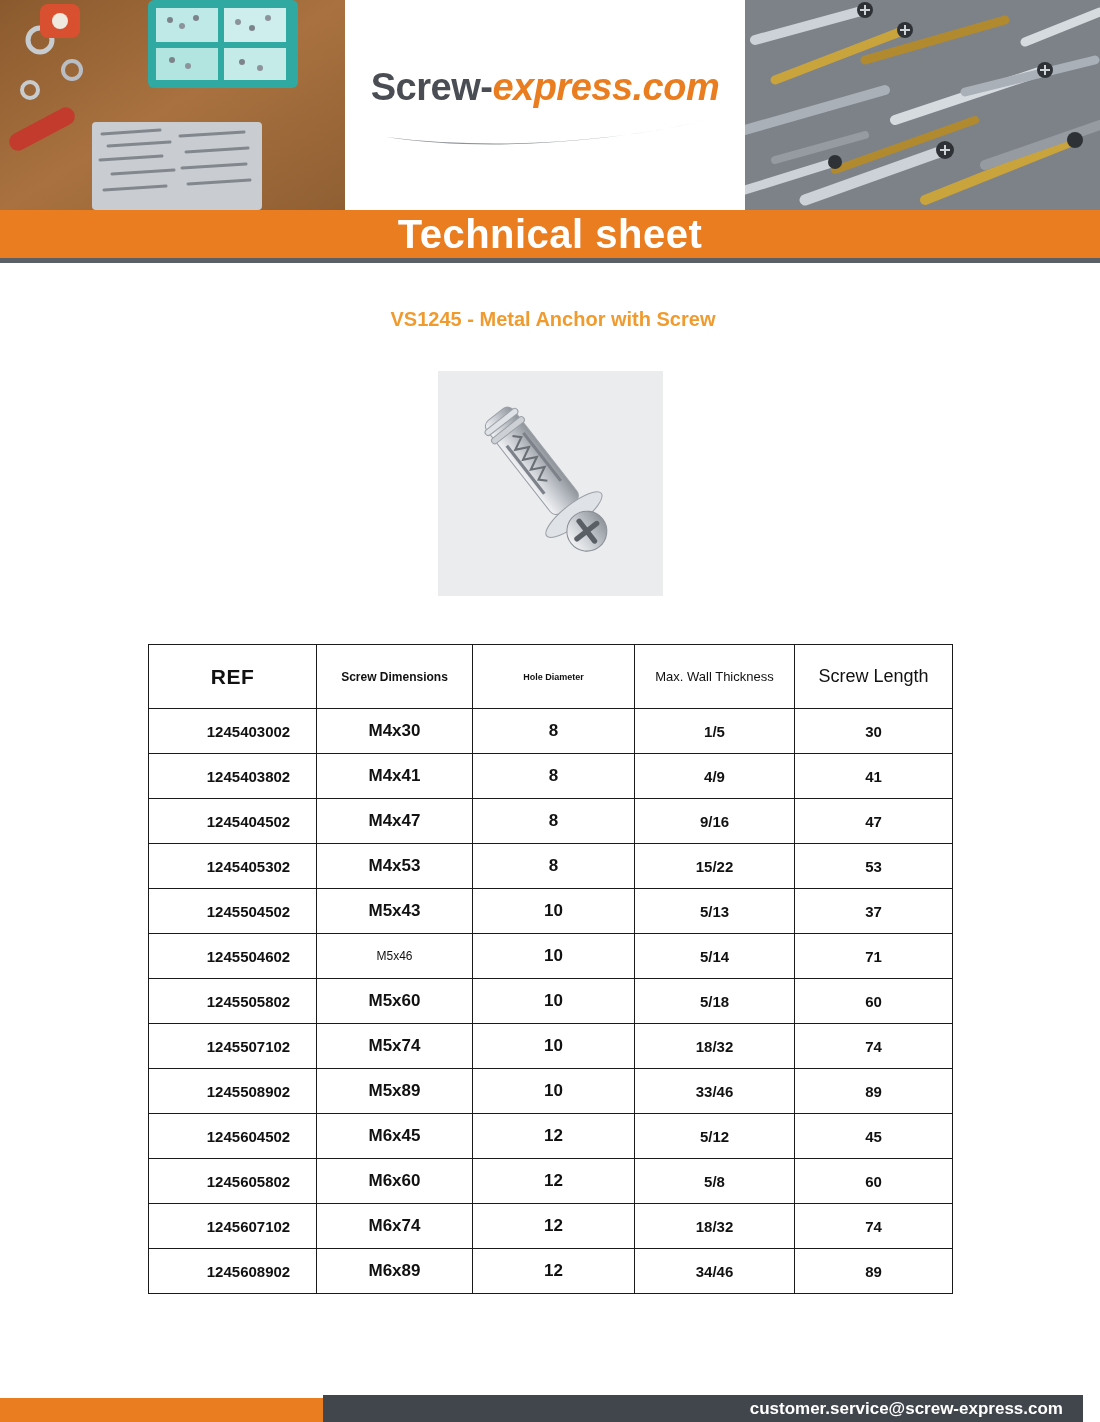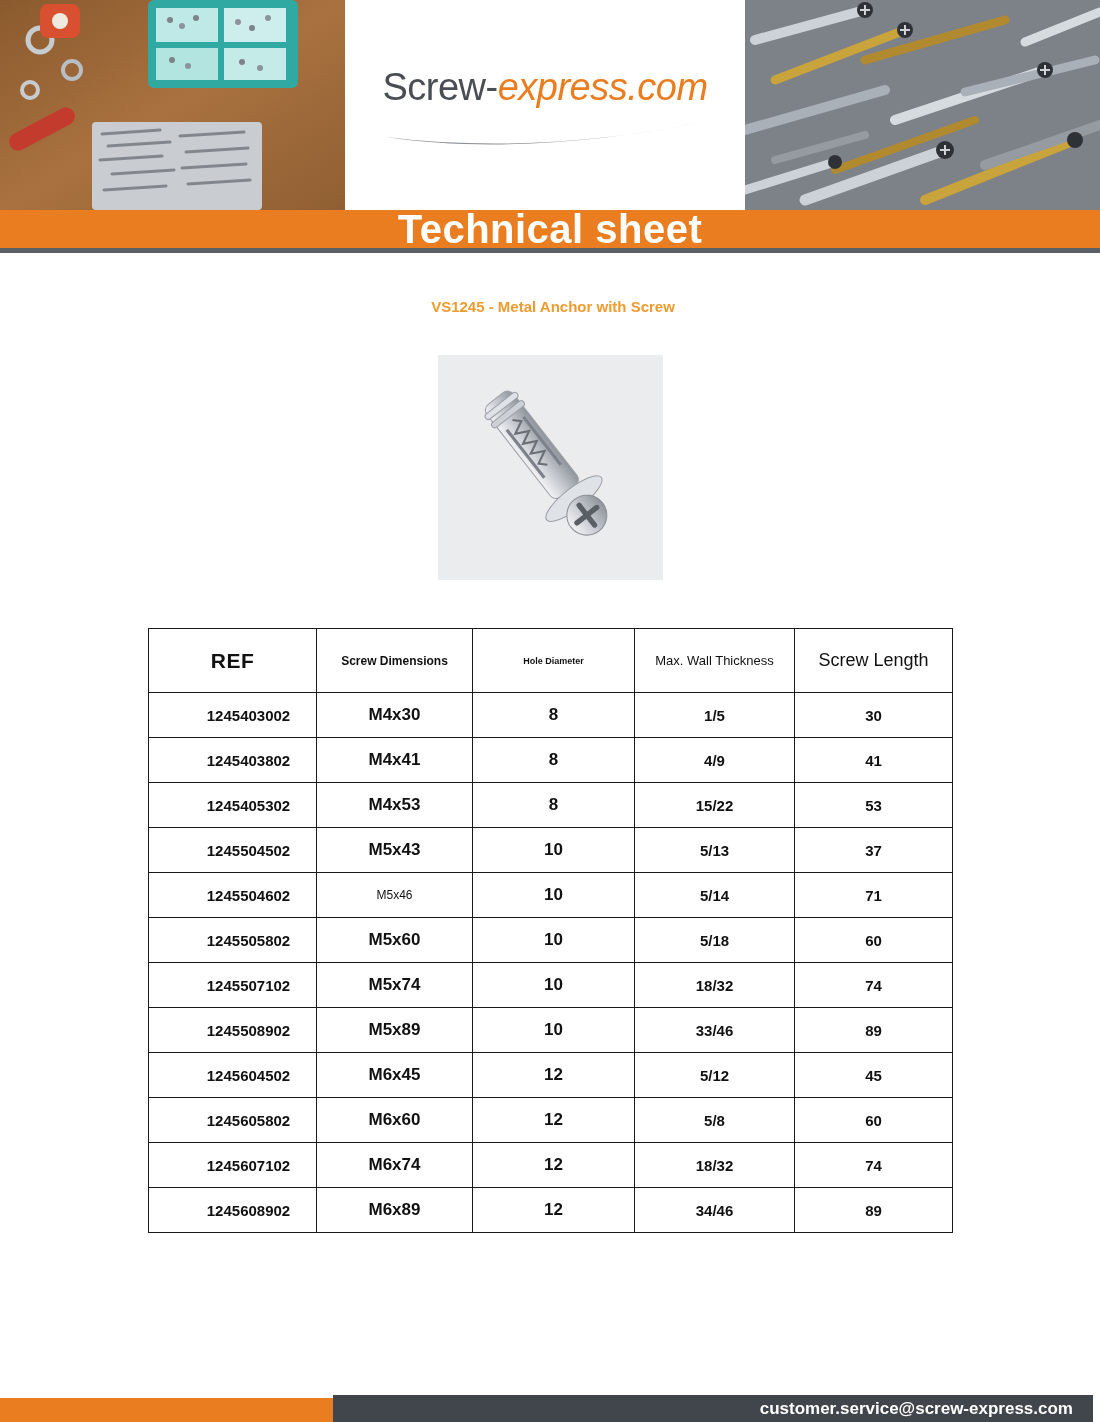--- a/index.html
+++ b/index.html
@@ -11,32 +11,32 @@
   *{box-sizing:border-box;}
   body{margin:0;background:#ffffff;font-family:"Liberation Sans", sans-serif;color:#111;}
   .page{width:1100px;height:1422px;margin:0 auto;position:relative;background:#fff;overflow:hidden;}
 
   
   .header{display:flex;height:210px;}
   .photo{flex:none;height:210px;overflow:hidden;}
   .photo-left{width:345px;}
   .photo-right{width:355px;}
   .logo-area{flex:1;display:flex;flex-direction:column;align-items:center;justify-content:center;padding-top:6px;}
-  .logo-text{font-size:38px;font-weight:normal;color:#4a4e54;letter-spacing:-0.5px;white-space:nowrap;}
+  .logo-text{font-size:38px;font-weight:bold;color:#4a4e54;letter-spacing:-0.5px;white-space:nowrap;}
   .logo-text .orange{color:var(--accent);font-style:italic;}
   .swoosh{margin-top:8px;}
 
   
-  .banner{height:43px;background:var(--accent);border-bottom:5px solid var(--divider);
+  .banner{height:53px;background:var(--accent);border-bottom:5px solid var(--divider);
           display:flex;align-items:center;justify-content:center;}
   .banner-title{color:#fff;font-size:40px;font-weight:bold;letter-spacing:0.5px;}
 
   
   .sheet-title{margin-top:45px;text-align:center;color:var(--title-orange);
-               font-size:15px;font-weight:bold;padding-left:6px;}
+               font-size:20px;font-weight:bold;padding-left:6px;}
 
   
   .product-wrap{display:flex;justify-content:center;margin-top:40px;}
   .product-photo{width:225px;height:225px;background:#ebecee;display:flex;
                  align-items:center;justify-content:center;}
 
   
   .table-wrap{width:804px;margin:48px auto 0;}
   table{border-collapse:collapse;width:100%;table-layout:fixed;}
   th,td{border:1px solid #1a1a1a;text-align:center;vertical-align:middle;padding:2px;color:#111;}
@@ -48,21 +48,21 @@
   th.th-wall{font-size:13px;font-weight:normal;}
   th.th-len{font-size:18px;font-weight:normal;}
   td.td-ref{font-size:15px;font-weight:bold;padding-left:34px;}
   td.td-dim{font-size:17px;font-weight:bold;}
   td.td-dim.small{font-size:12px;font-weight:normal;}
   td.td-hole{font-size:17px;font-weight:bold;}
   td.td-wall{font-size:15px;font-weight:bold;}
   td.td-len{font-size:15px;font-weight:bold;}
 
   
-  .footer{position:absolute;left:0;right:7px;bottom:0;height:24px;background:var(--accent);}
+  .footer{position:absolute;left:0;right:17px;bottom:0;height:24px;background:var(--accent);}
   .footer-dark{position:absolute;right:0;bottom:0;height:27px;width:760px;background:var(--footer-dark);
                display:flex;align-items:center;justify-content:flex-end;padding-right:20px;}
   .footer-email{color:#fff;font-weight:bold;font-size:17px;}
 </style>
 </head>
 <body>
 
 <div class="page">
 
   <div class="header">
@@ -227,20 +227,27 @@
             <td class="td-len">30</td>
           </tr>
           <tr>
             <td class="td-ref">1245403802</td>
             <td class="td-dim">M4x41</td>
             <td class="td-hole">8</td>
             <td class="td-wall">4/9</td>
             <td class="td-len">41</td>
           </tr>
           <tr>
+            <td class="td-ref">1245404502</td>
+            <td class="td-dim">M4x47</td>
+            <td class="td-hole">8</td>
+            <td class="td-wall">9/16</td>
+            <td class="td-len">47</td>
+          </tr>
+          <tr>
             <td class="td-ref">1245405302</td>
             <td class="td-dim">M4x53</td>
             <td class="td-hole">8</td>
             <td class="td-wall">15/22</td>
             <td class="td-len">53</td>
           </tr>
           <tr>
             <td class="td-ref">1245504502</td>
             <td class="td-dim">M5x43</td>
             <td class="td-hole">10</td>

